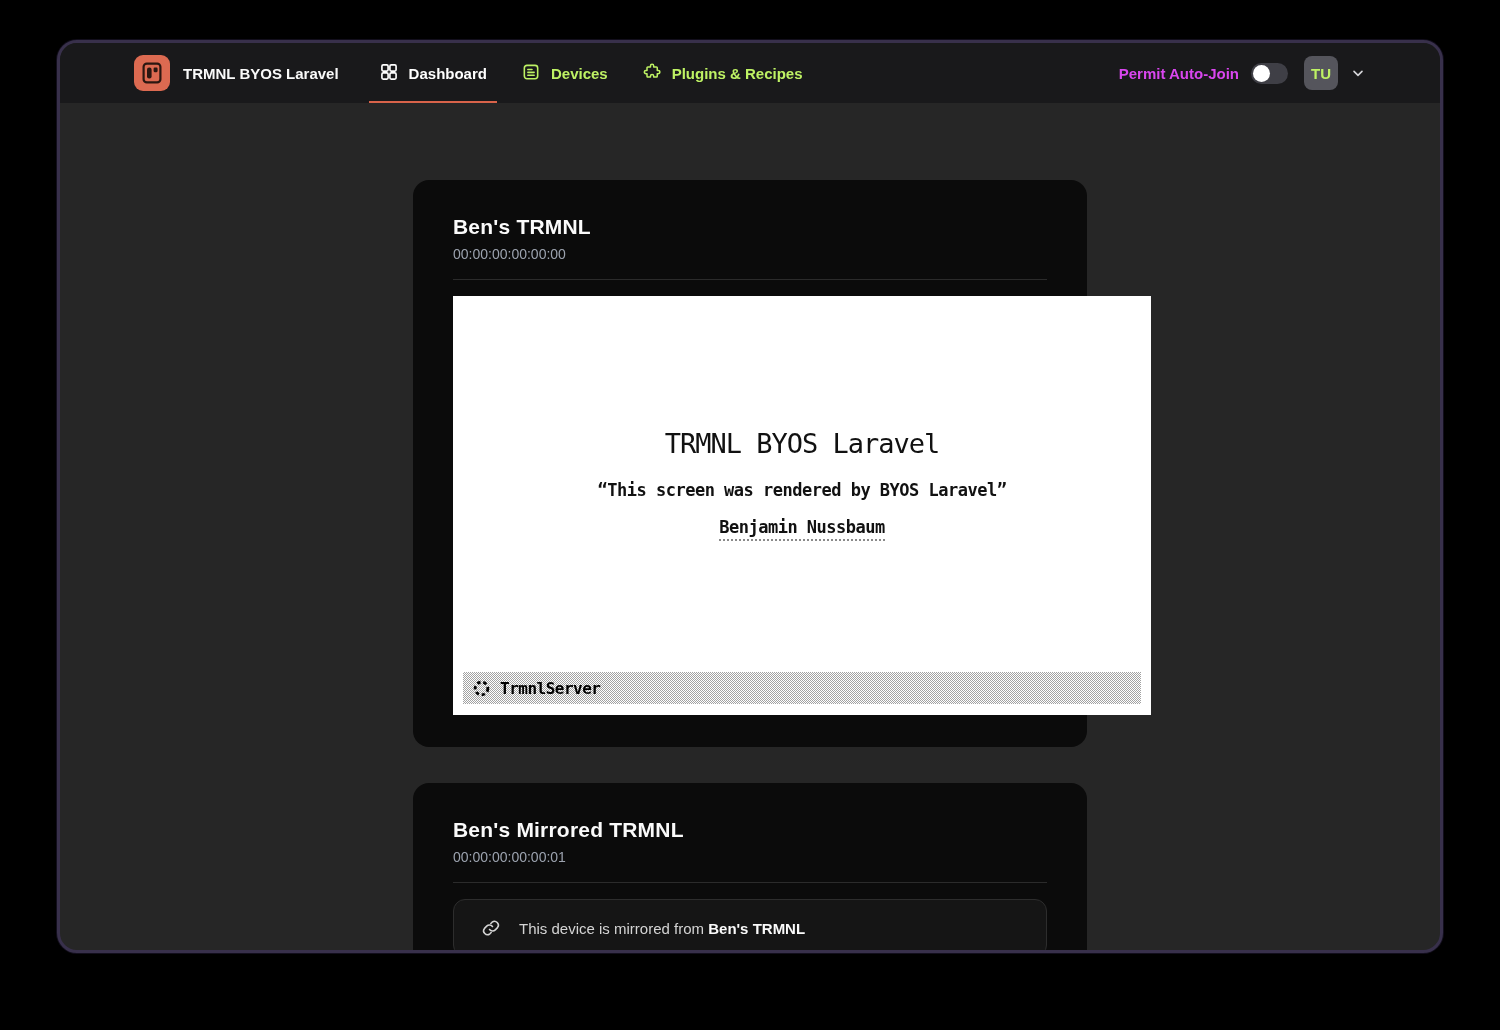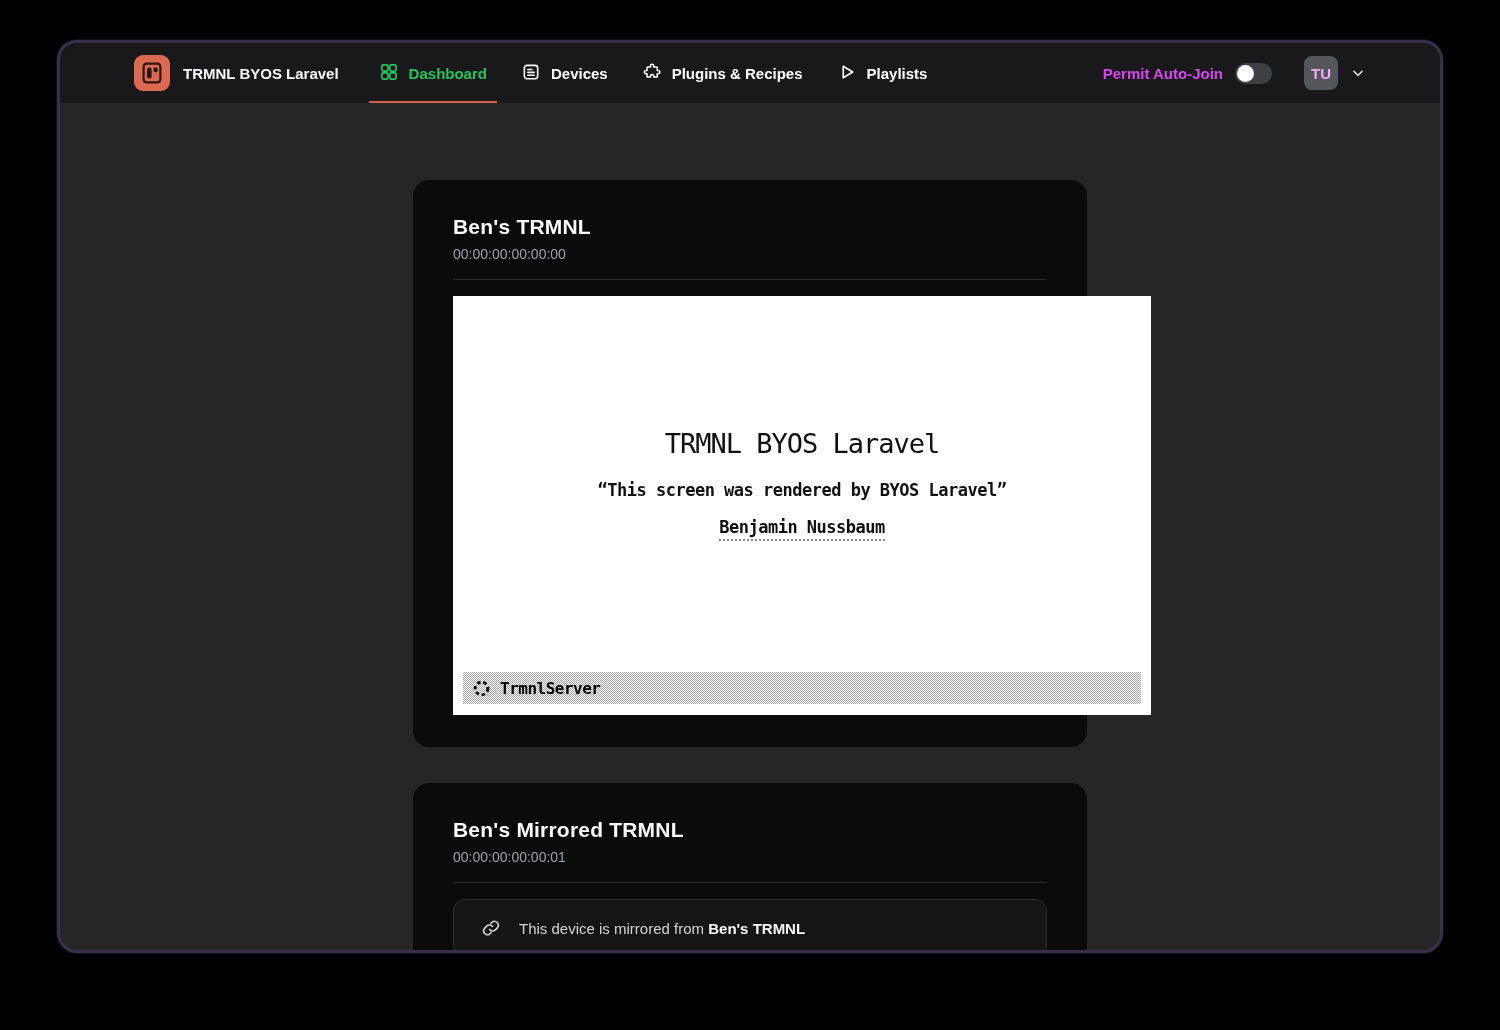--- a/index.html
+++ b/index.html
@@ -12,33 +12,33 @@
   
   .navbar { height:60px; background:#19191b; }
   .navbar-inner { max-width:1280px; height:100%; margin:0 auto; padding:0 24px;
                   display:flex; align-items:center; }
   .brand { display:flex; align-items:center; gap:13px; margin-right:30px; cursor:pointer; }
   .logo { width:36px; height:36px; border-radius:9px; background:#dc6a51;
           display:grid; place-items:center; flex:0 0 auto; }
   .brand-title { color:#fafafa; font-weight:700; font-size:15px; white-space:nowrap; }
   .nav-items { display:flex; height:60px; gap:14px; }
   .nav-item { display:flex; align-items:center; gap:10px; padding:2px 10px 0;
-              color:#ffffff; font-weight:600; font-size:15px; white-space:nowrap;
+              color:#bef264; font-weight:600; font-size:15px; white-space:nowrap;
               border-bottom:2px solid transparent; cursor:pointer; }
   .nav-item svg { flex:0 0 auto; }
-  .nav-item.active { color:#22c55e; border-bottom-color:#d9634a; }
+  .nav-item.active { color:#ffffff; border-bottom-color:#d9634a; }
   .nav-right { margin-left:auto; display:flex; align-items:center; gap:12px; }
   .paj-label { color:#d946ef; font-weight:700; font-size:15px; white-space:nowrap; }
   .toggle { width:37px; height:21px; border-radius:11px; background:#3f3f46;
             position:relative; cursor:pointer; flex:0 0 auto; }
   .toggle .knob { position:absolute; left:2px; top:2px; width:17px; height:17px;
                   border-radius:50%; background:#fff; }
   .avatar { width:34px; height:34px; border-radius:8px; background:#55555c;
-            color:#f0abfc; font-weight:700; font-size:15px; display:grid;
-            place-items:center; margin-left:20px; cursor:pointer; }
+            color:#bef264; font-weight:700; font-size:15px; display:grid;
+            place-items:center; margin-left:4px; cursor:pointer; }
   .chevron { display:grid; place-items:center; cursor:pointer; color:#d4d4d8; }
 
   
   .card { width:674px; margin:0 auto; background:#0b0b0b; border-radius:16px;
           padding:35px 40px 32px; }
   .card-first { margin-top:77px; }
   .card-mirror { margin-top:36px; padding-bottom:80px; }
   .device-name { color:#fafafa; font-size:21px; font-weight:600; letter-spacing:.2px; }
   .device-mac { color:#9ca3af; font-size:14px; margin-top:7px; }
   .divider { border:none; border-top:1px solid #2b2b2b; margin:17px 0 16px; }
@@ -110,28 +110,20 @@
 
         <div class="nav-item">
           <span>
             <svg width="20" height="20" viewBox="0 0 24 24" fill="none" stroke="currentColor" stroke-width="1.8" stroke-linejoin="round">
               <path d="M10.2 4.6a1.9 1.9 0 0 1 3.8 0v1.5h3.4a.9.9 0 0 1 .9.9v3.2h1.3a1.9 1.9 0 0 1 0 3.8h-1.3v3.2a.9.9 0 0 1-.9.9H14v-1.3a1.9 1.9 0 0 0-3.8 0v1.3H6.9a.9.9 0 0 1-.9-.9v-3.2H4.7a1.9 1.9 0 0 1 0-3.8H6V7a.9.9 0 0 1 .9-.9h3.3V4.6z"></path>
             </svg>
           </span>
           <span>Plugins &amp; Recipes</span>
         </div>
 
-        <div class="nav-item">
-          <span>
-            <svg width="20" height="20" viewBox="0 0 24 24" fill="none" stroke="currentColor" stroke-width="2" stroke-linejoin="round">
-              <path d="M7.5 5.2v13.6L18.8 12z"></path>
-            </svg>
-          </span>
-          <span>Playlists</span>
-        </div>
       </nav>
 
       <div class="nav-right">
         <span class="paj-label">Permit Auto-Join</span>
         <div class="toggle">
           <div class="knob"></div>
         </div>
         <div class="avatar">TU</div>
         <span class="chevron">
           <svg width="16" height="16" viewBox="0 0 24 24" fill="none" stroke="currentColor" stroke-width="2.4" stroke-linecap="round" stroke-linejoin="round">

